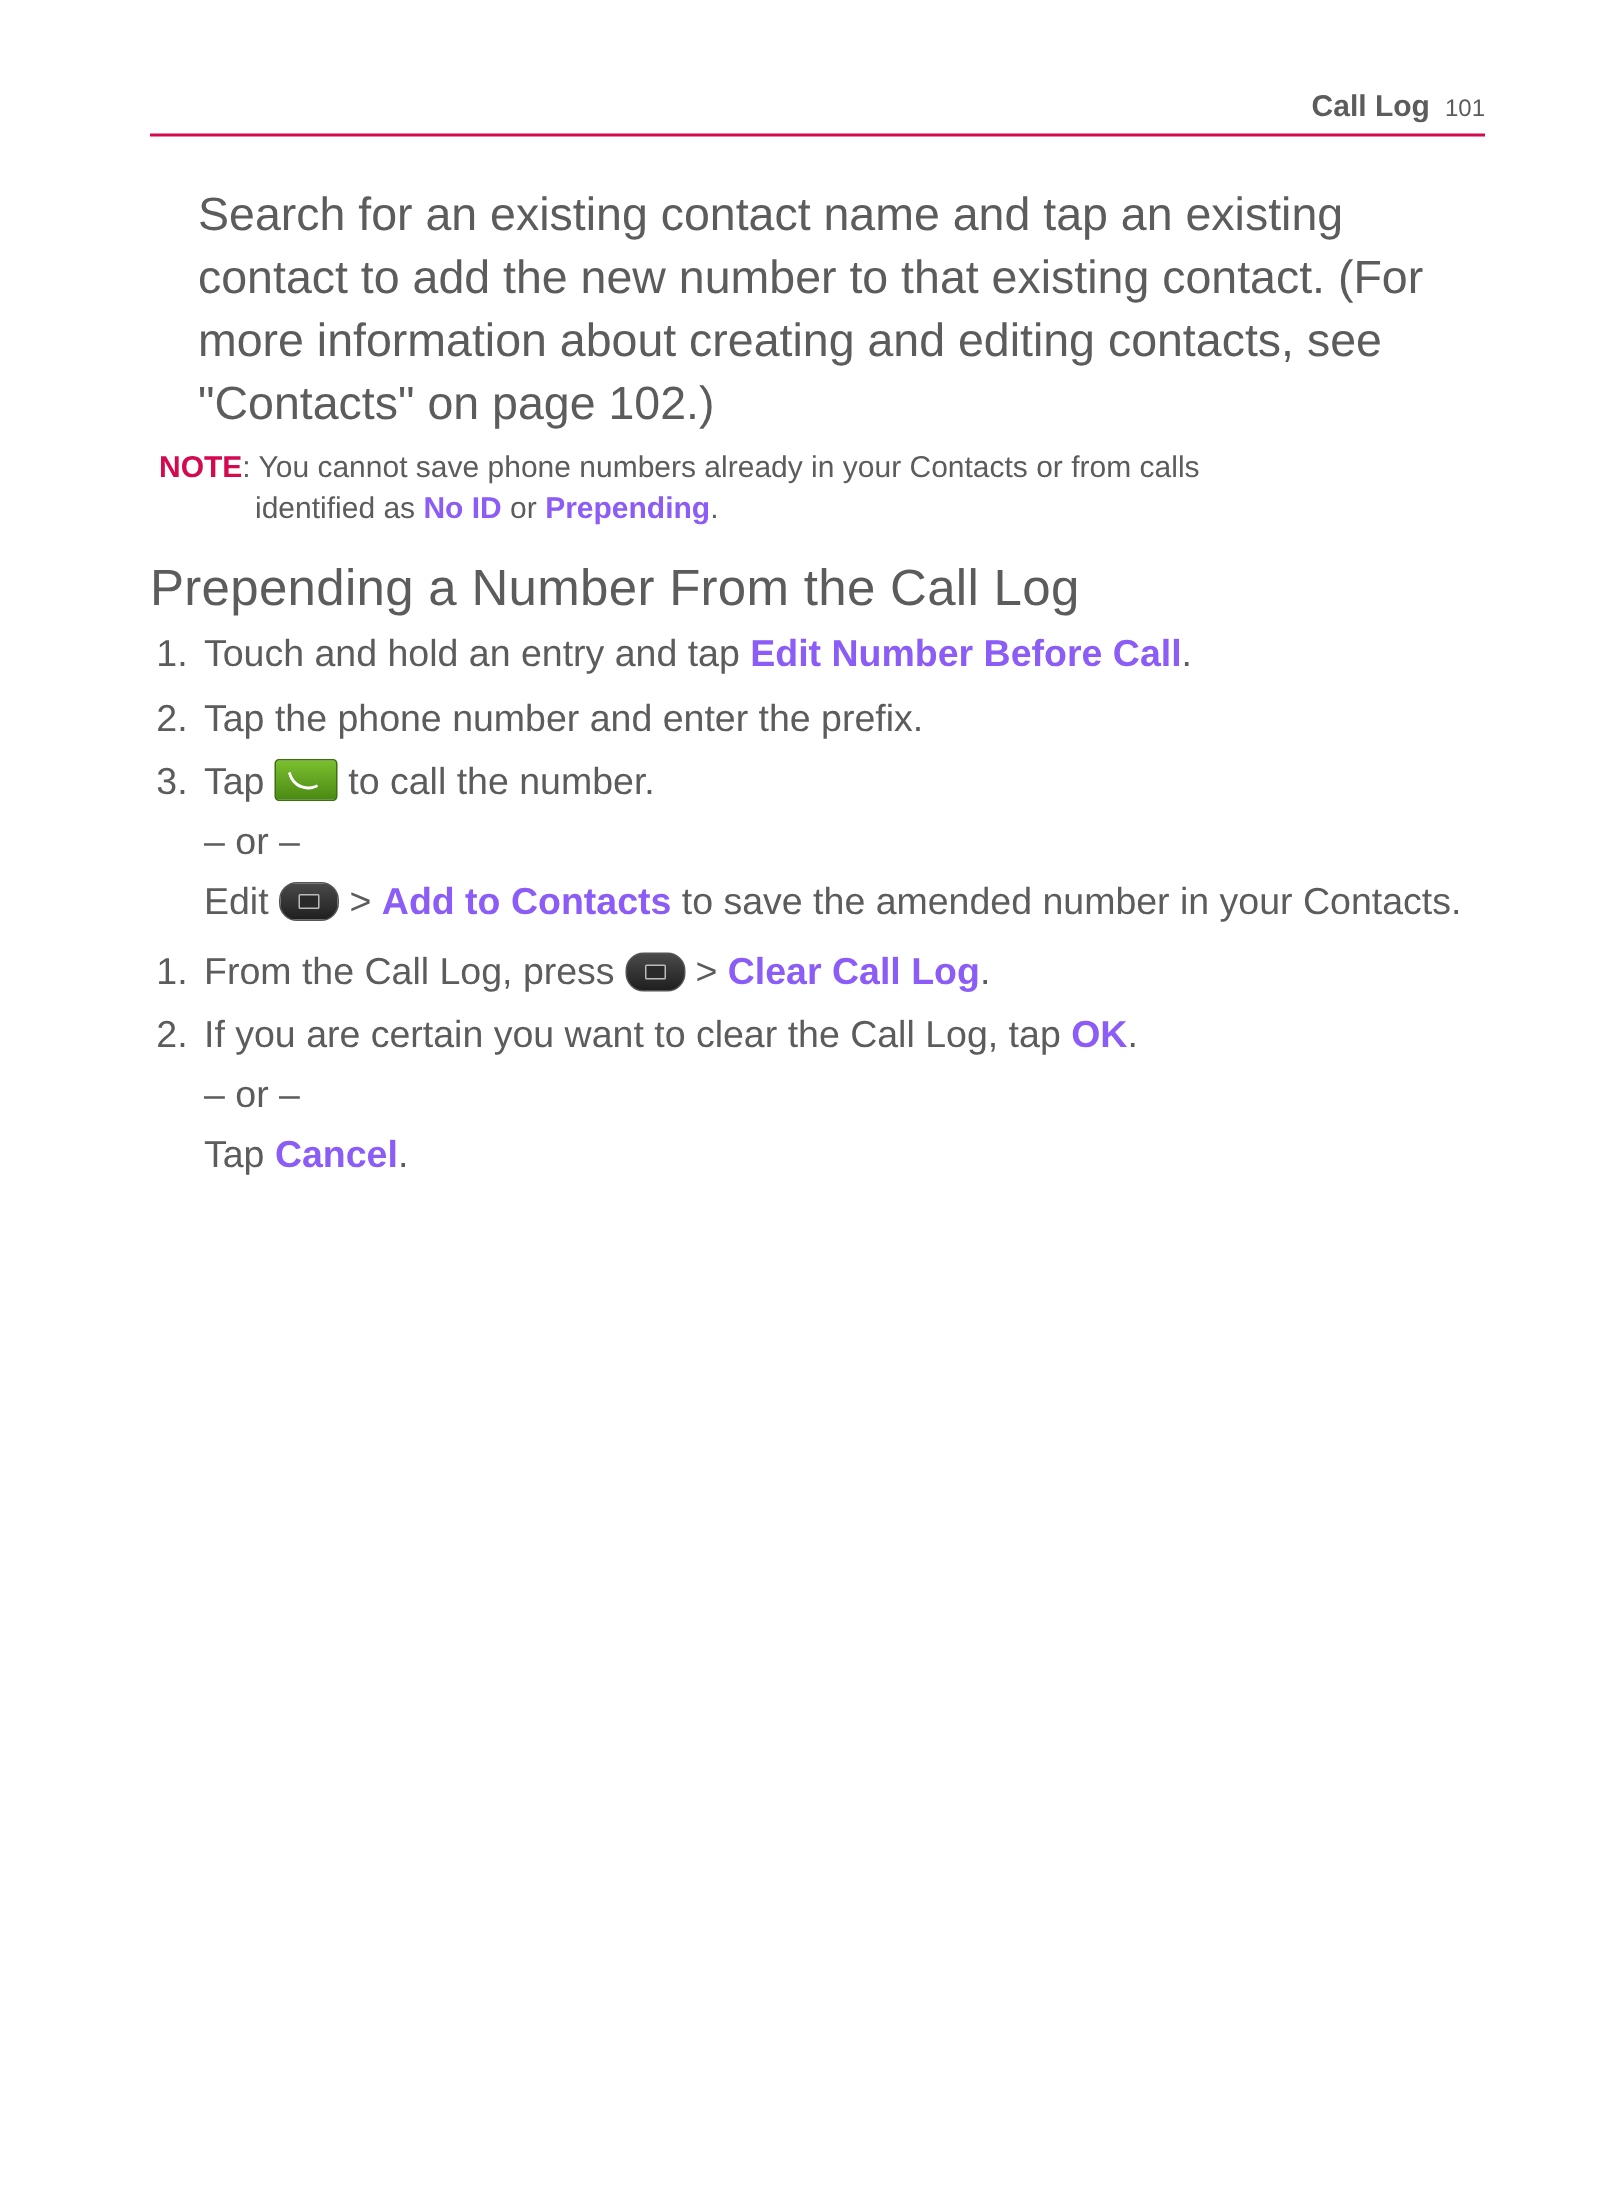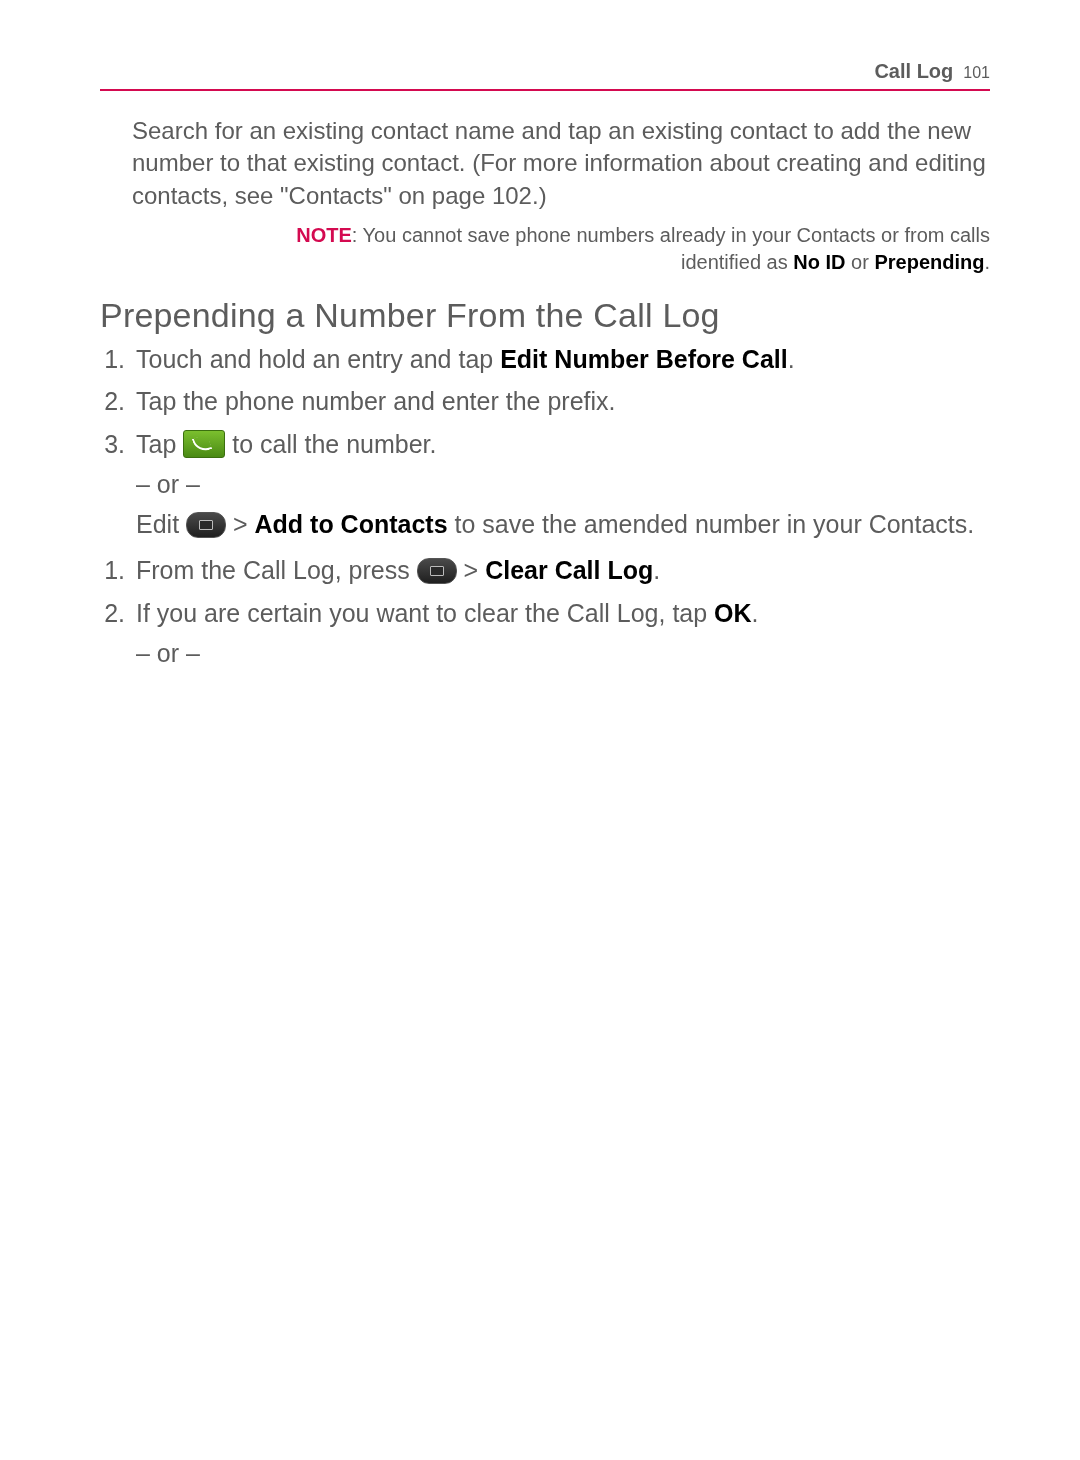--- a/index.html
+++ b/index.html
@@ -35,44 +35,43 @@
   .hdr .pnum {
     font-size: 16px;
     color: #5c5c5c;
     font-weight: 400;
   }
   .body-indent {
     margin-left: 32px;
     margin-right: 0;
   }
   .para {
-    font-size: 24px;
+    font-size: 31px;
     line-height: 1.35;
     margin-bottom: 10px;
     color: #5c5c5c;
   }
   .note-wrap {
     margin-left: 6px;
     margin-top: 4px;
     margin-bottom: 18px;
     font-size: 20px;
     line-height: 1.35;
-    text-align: right;
   }
   .note-label {
     color: #d40a50;
     font-weight: 700;
   }
   .note-body {
     color: #5c5c5c;
   }
   .note-indent {
     margin-left: 64px;
   }
-  b { font-weight: 700; color: #000000; }
+  b { font-weight: 700; color: #8b5cf6; }
   h2.section-head {
     font-size: 34px;
     font-weight: 400;
     color: #5c5c5c;
     margin: 20px 0 6px 0;
     letter-spacing: 0.2px;
   }
   ol {
     margin: 6px 0 10px 32px;
     padding: 0;
@@ -166,16 +165,19 @@
   </ol>
 
 
   <ol>
     <li>
       <span>From the Call Log, press </span><span class="icon-menu"></span><span> &gt; </span><b>Clear Call Log</b><span>.</span>
     </li>
     <li>
       <span>If you are certain you want to clear the Call Log, tap </span><b>OK</b><span>.</span>
       <div class="sub">– or –</div>
+      <div class="sub">
+        <span>Tap </span><b>Cancel</b><span>.</span>
+      </div>
     </li>
   </ol>
 
 </div>
 
 </body></html>

